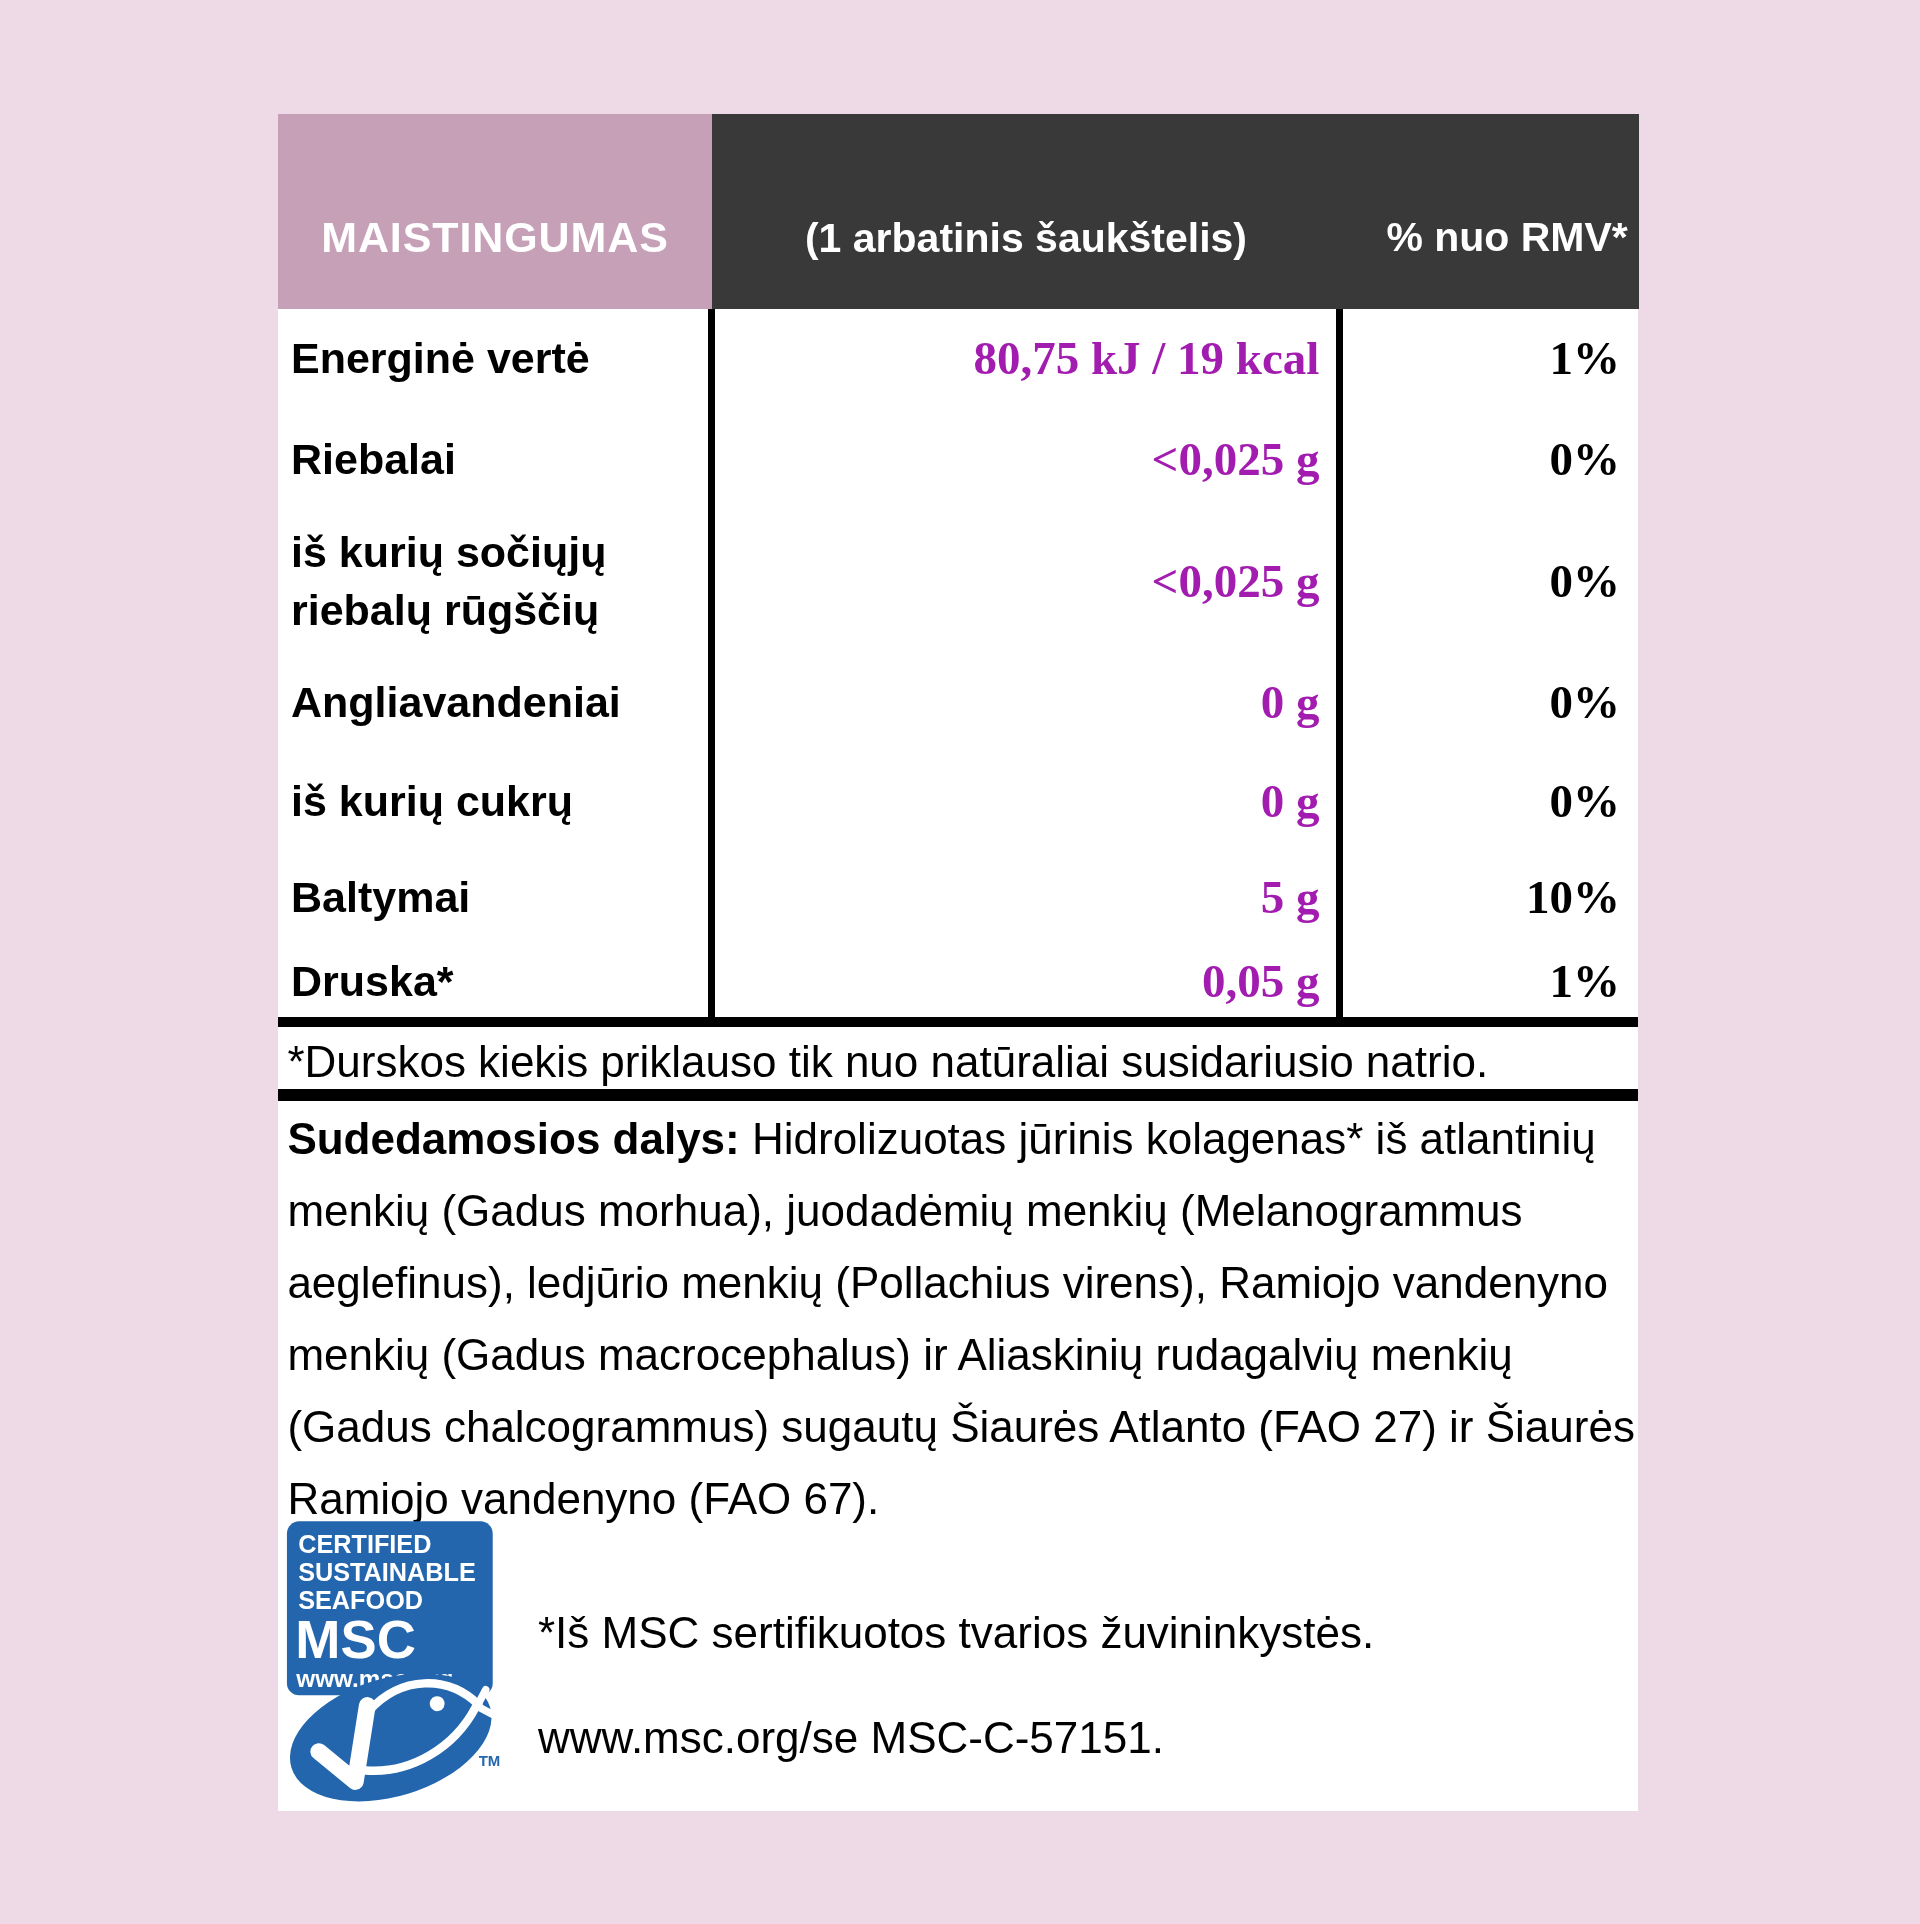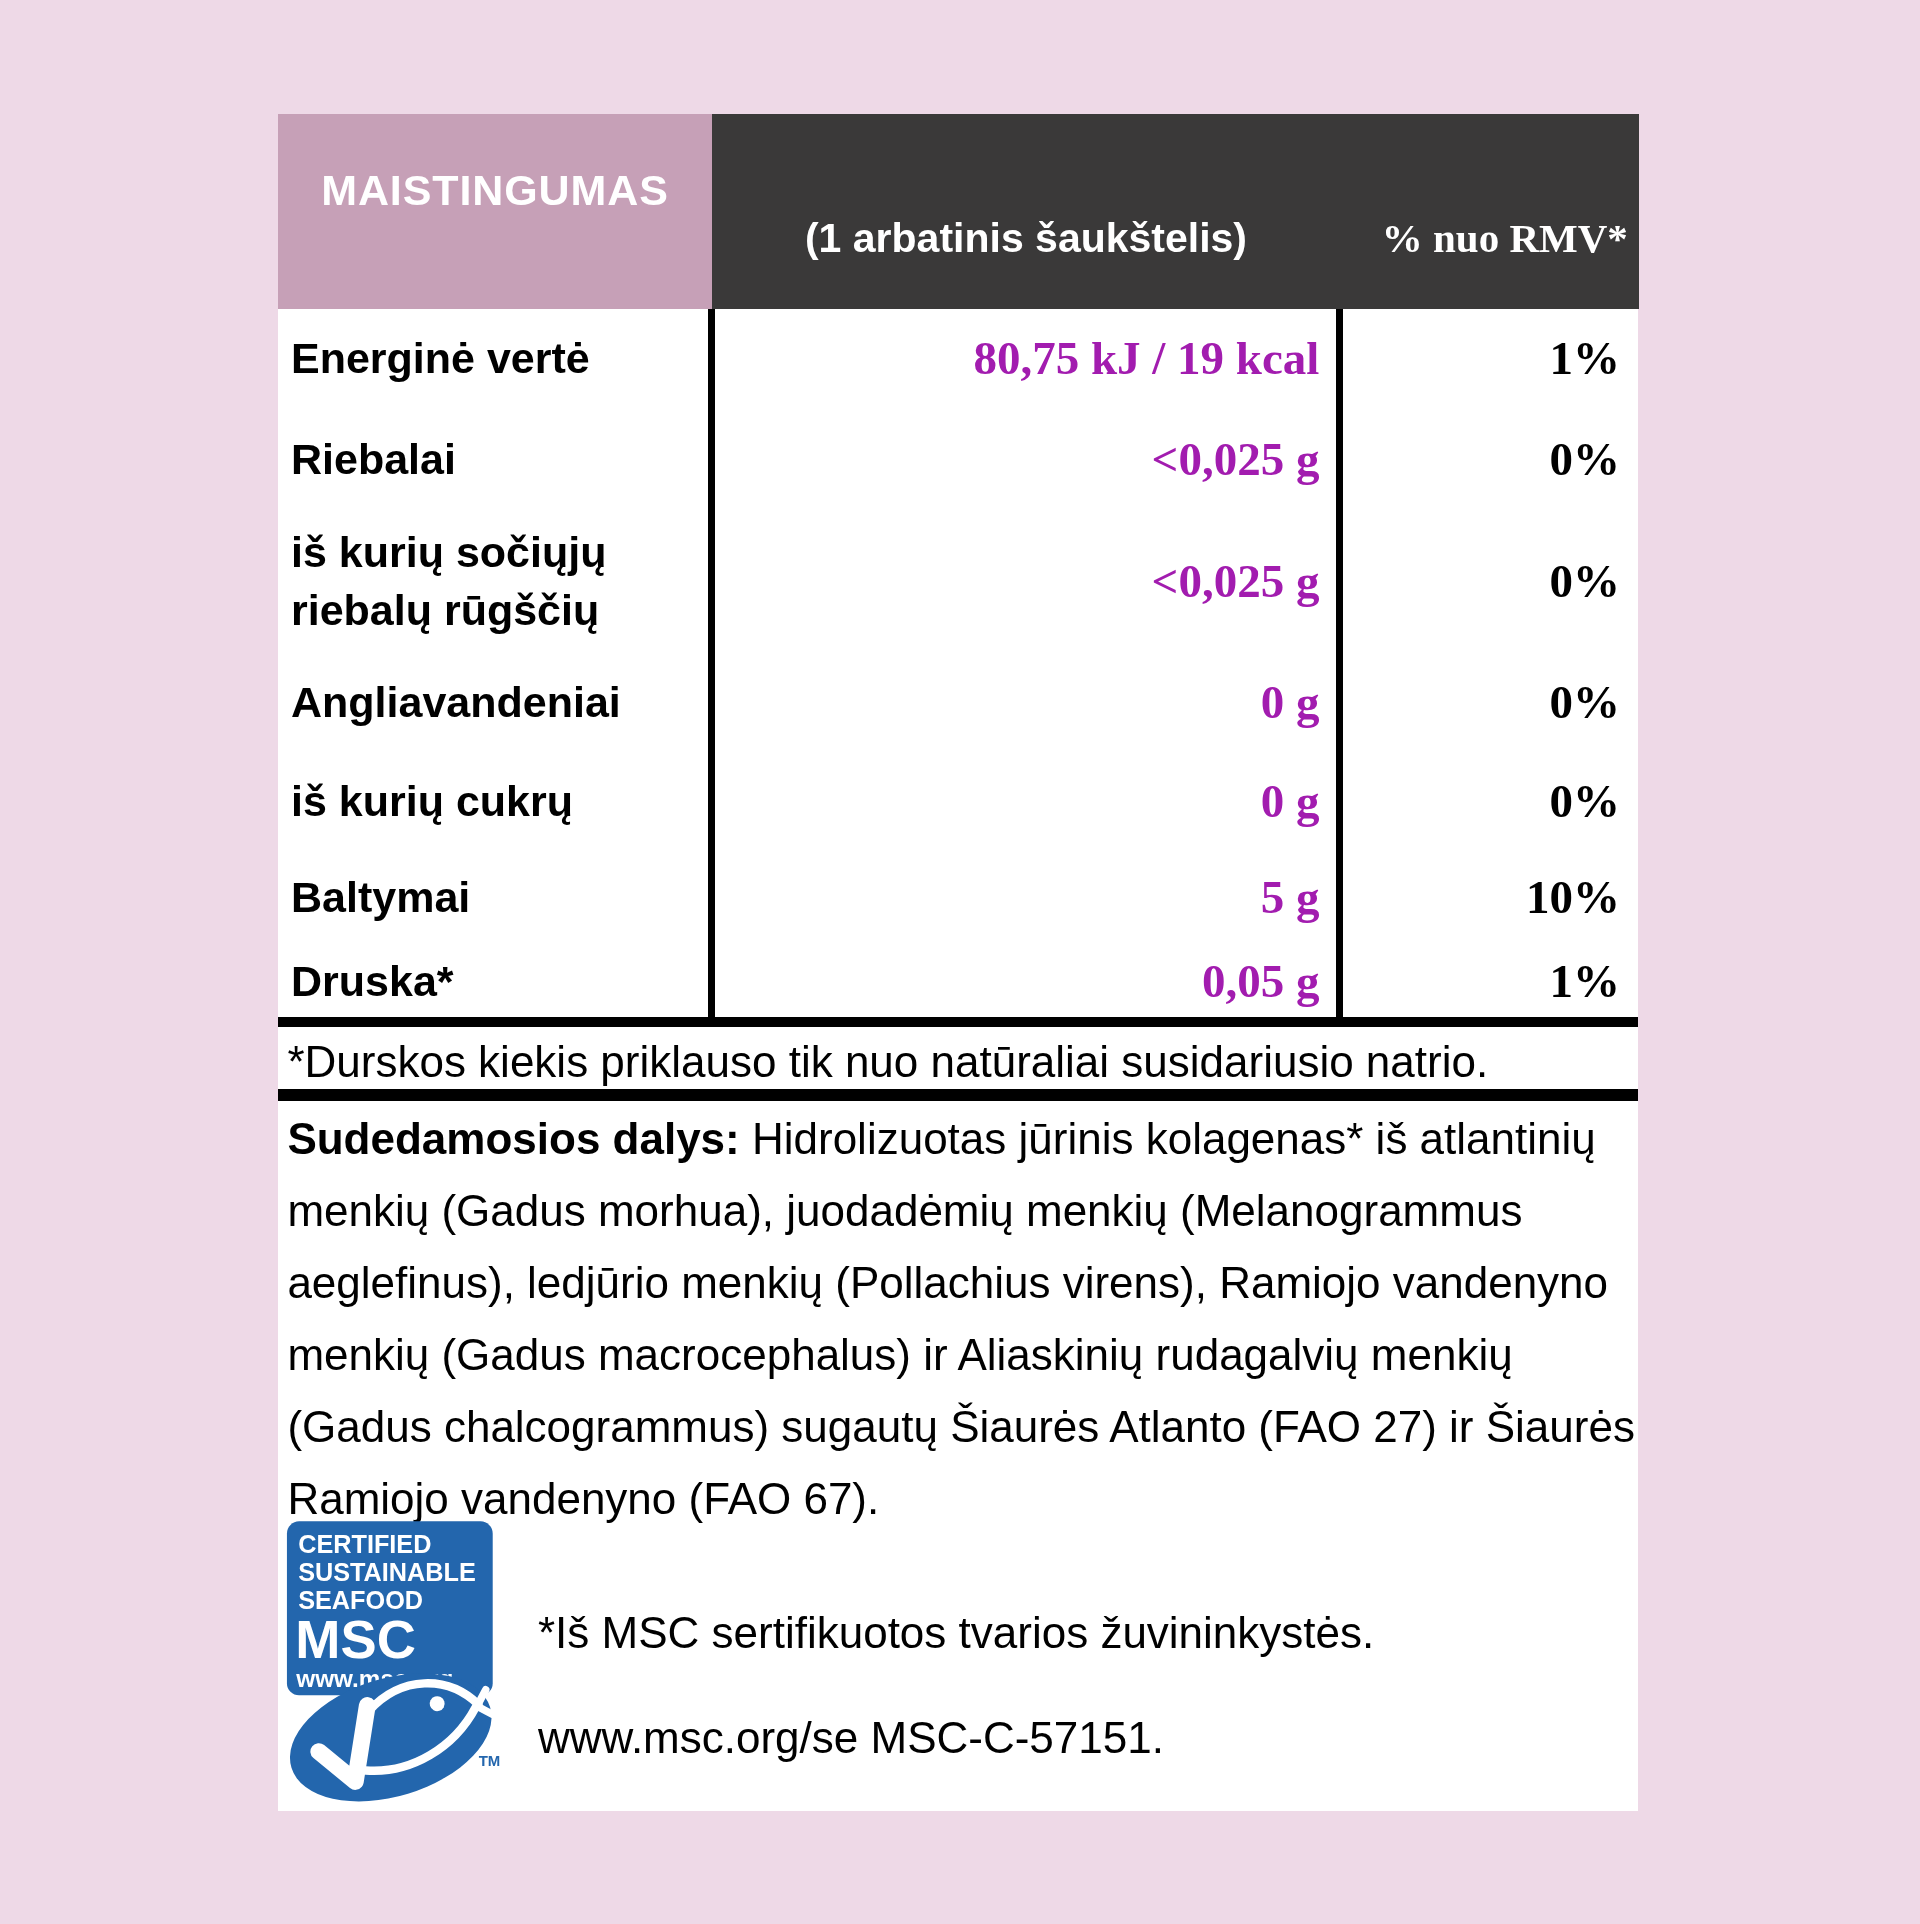--- a/index.html
+++ b/index.html
@@ -13,40 +13,40 @@
   .card{
     position:absolute;left:278px;top:114px;
     width:1360px;height:1697px;
     background:#ffffff;
   }
   
   .header{
     position:absolute;left:0;top:0;width:1360px;height:195px;
     display:grid;grid-template-columns:434px 927px;
   }
-  .hcell{box-sizing:border-box;height:195px;display:flex;padding-top:52px;}
+  .hcell{box-sizing:border-box;height:195px;display:flex;align-items:center;padding-top:52px;}
   .hcell.mauve{
     background:#c6a0b7;justify-content:center;
   }
   .hcell .htxt{
     color:#fff;font-weight:bold;font-size:43px;letter-spacing:0.9px;
   }
   .darkwrap{
     background:#3a3939;display:flex;height:195px;
   }
   .hval{
     box-sizing:border-box;width:628px;display:flex;flex-direction:column;
     justify-content:center;align-items:center;padding-top:52px;
   }
   .hval .hline{
     color:#fff;font-weight:bold;font-size:41px;line-height:66px;text-align:center;white-space:nowrap;
   }
   .hpct{
     box-sizing:border-box;width:299px;display:flex;align-items:center;justify-content:flex-end;
-    padding-top:52px;padding-right:11.2px;font-family:Liberation Serif, serif;
+    padding-top:52px;padding-right:11.2px;
   }
   .hpct .htxt2{color:#fff;font-weight:bold;font-size:41px;white-space:nowrap;}
   
   .tbody{
     position:absolute;left:0;top:195px;width:1252px;height:708px;
     display:grid;
     grid-template-columns:434px 628px 299px;
     grid-template-rows:98px 103px 141px 101px 98px 94px 73px;
   }
   .cell{display:flex;align-items:center;box-sizing:border-box;}

